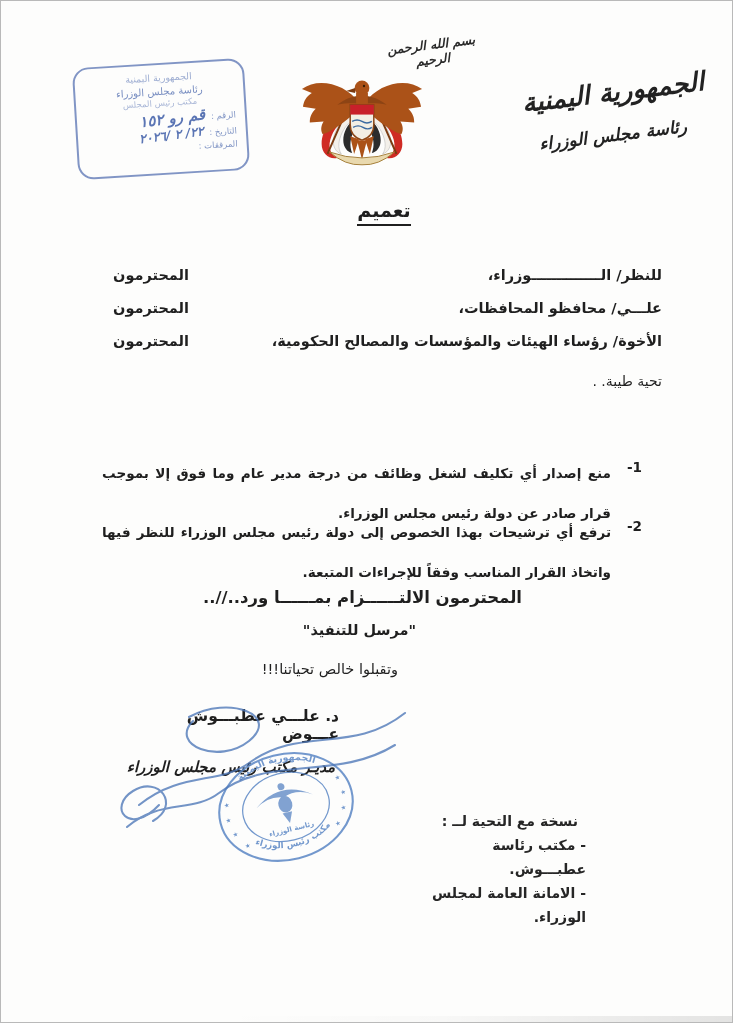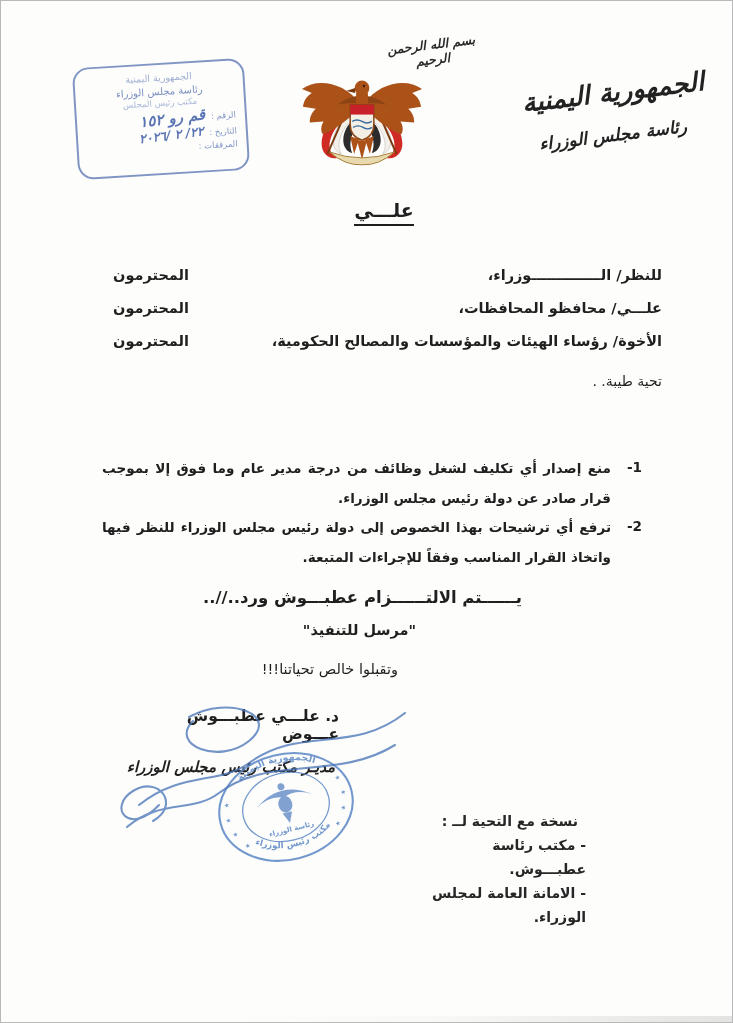--- a/index.html
+++ b/index.html
@@ -74,21 +74,21 @@
   }
   .addr-1{top:266px;} .addr-2{top:299px;} .addr-3{top:332px;}
 
   .greeting{position:absolute;right:70px;top:372px;font-size:14px;}
 
   .intro{position:absolute;right:106px;top:411px;font-size:14px;font-weight:bold;}
 
   
   .directive{position:absolute;right:90px;width:552px;display:flex;gap:9px;font-weight:bold;font-size:13.6px;}
   .directive .num{flex:0 0 22px;line-height:29px;}
-  .directive .txt{flex:1;line-height:30px;text-align:justify;text-align-last:right;margin-left:12px;}
+  .directive .txt{flex:1;line-height:40px;text-align:justify;text-align-last:right;margin-left:12px;}
   .dir-1{top:452px;} .dir-2{top:511px;}
 
   .compliance{position:absolute;left:0;right:8px;top:587px;text-align:center;font-size:16.5px;font-weight:bold;}
   .forward{position:absolute;left:0;right:14px;top:621px;text-align:center;font-size:14.5px;font-weight:bold;}
   .closing{position:absolute;left:227px;top:660px;width:170px;font-size:14.5px;}
 
   
   .sig-name{position:absolute;left:124px;top:706px;width:214px;font-size:15.5px;font-weight:bold;z-index:1;}
   .sig-title{position:absolute;left:120px;top:757px;width:220px;text-align:center;font-size:15px;font-weight:bold;z-index:1;font-style:italic;}
   .scribble{position:absolute;left:96px;top:686px;z-index:3;pointer-events:none;}
@@ -161,21 +161,21 @@
       <path d="M77,70 L73,88 L68,73 Z"></path>
     </g>
 
     <path d="M32,86 Q65,98 98,86 Q82,100 65,99 Q48,100 32,86 Z" fill="#e9d9ae" stroke="#a57f3a" stroke-width="1"></path>
   </svg>
 
   <div class="org-name">الجمهورية اليمنية</div>
   <div class="org-dept">رئاسة مجلس الوزراء</div>
 
   <div class="doc-title">
-    <span>علـــي</span>
+    <span>تعميم</span>
   </div>
 
   <div class="addr-row addr-1">
     <span>للنظر/ الــــــــــــــوزراء،</span>
     <span>المحترمون</span>
   </div>
   <div class="addr-row addr-2">
     <span>علـــي/ محافظو المحافظات،</span>
     <span>المحترمون</span>
   </div>
@@ -188,21 +188,21 @@
 
   <div class="directive dir-1">
     <span class="num">1-</span>
     <span class="txt">منع إصدار أي تكليف لشغل وظائف من درجة مدير عام وما فوق إلا بموجب قرار صادر عن دولة رئيس مجلس الوزراء.</span>
   </div>
   <div class="directive dir-2">
     <span class="num">2-</span>
     <span class="txt">ترفع أي ترشيحات بهذا الخصوص إلى دولة رئيس مجلس الوزراء للنظر فيها واتخاذ القرار المناسب وفقاً للإجراءات المتبعة.</span>
   </div>
 
-  <div class="compliance">يــــــتم الالتــــــزام عطبـــوش ورد..//..</div>
+  <div class="compliance">المحترمون الالتــــــزام بمــــــا ورد..//..</div>
   <div class="forward">"مرسل للتنفيذ"</div>
   <div class="closing">وتقبلوا خالص تحياتنا!!!</div>
 
   <div class="sig-name">د. علـــي عطبـــوش عـــوض</div>
   <div class="sig-title">مديـر مكتب رئيس مجلس الوزراء</div>
 
   <svg class="scribble" width="330" height="160" viewBox="0 0 330 160">
     <g fill="none" stroke="#4d77b8" stroke-width="2.1" stroke-linecap="round" opacity="0.78">
       <path d="M308,26 C255,68 205,38 152,76 C122,98 84,84 42,118"></path>
       <path d="M298,58 C240,94 172,68 122,106 C96,126 62,112 30,140"></path>

